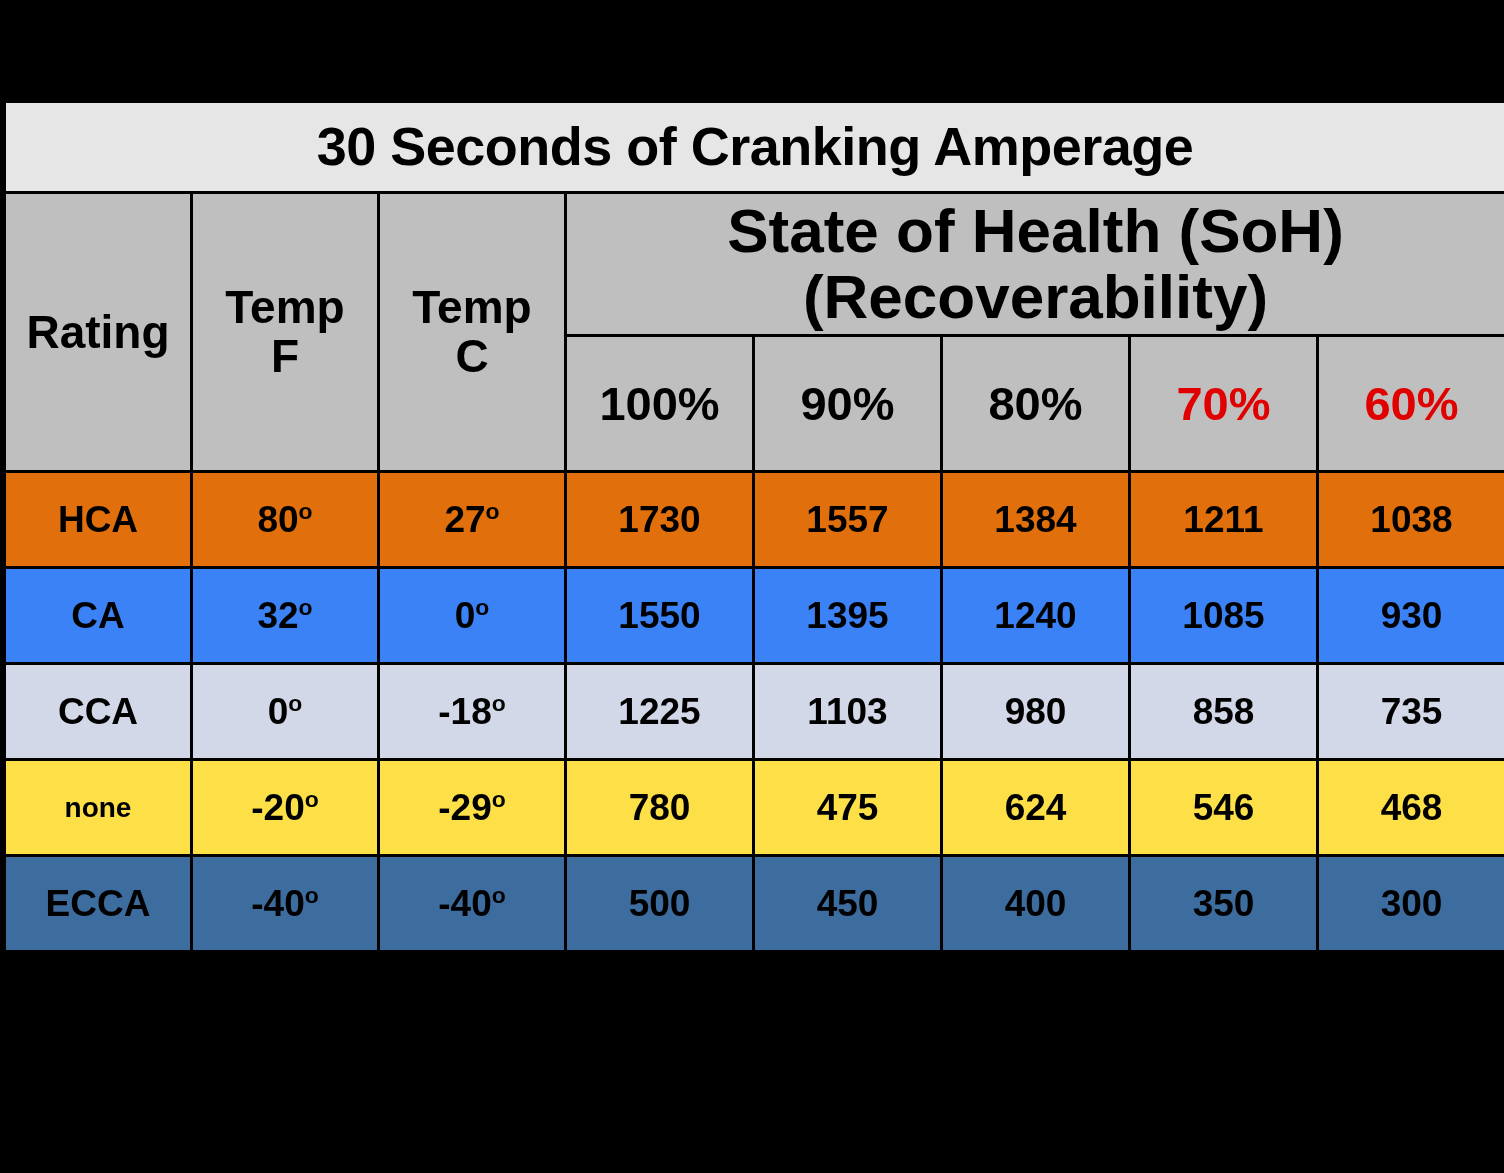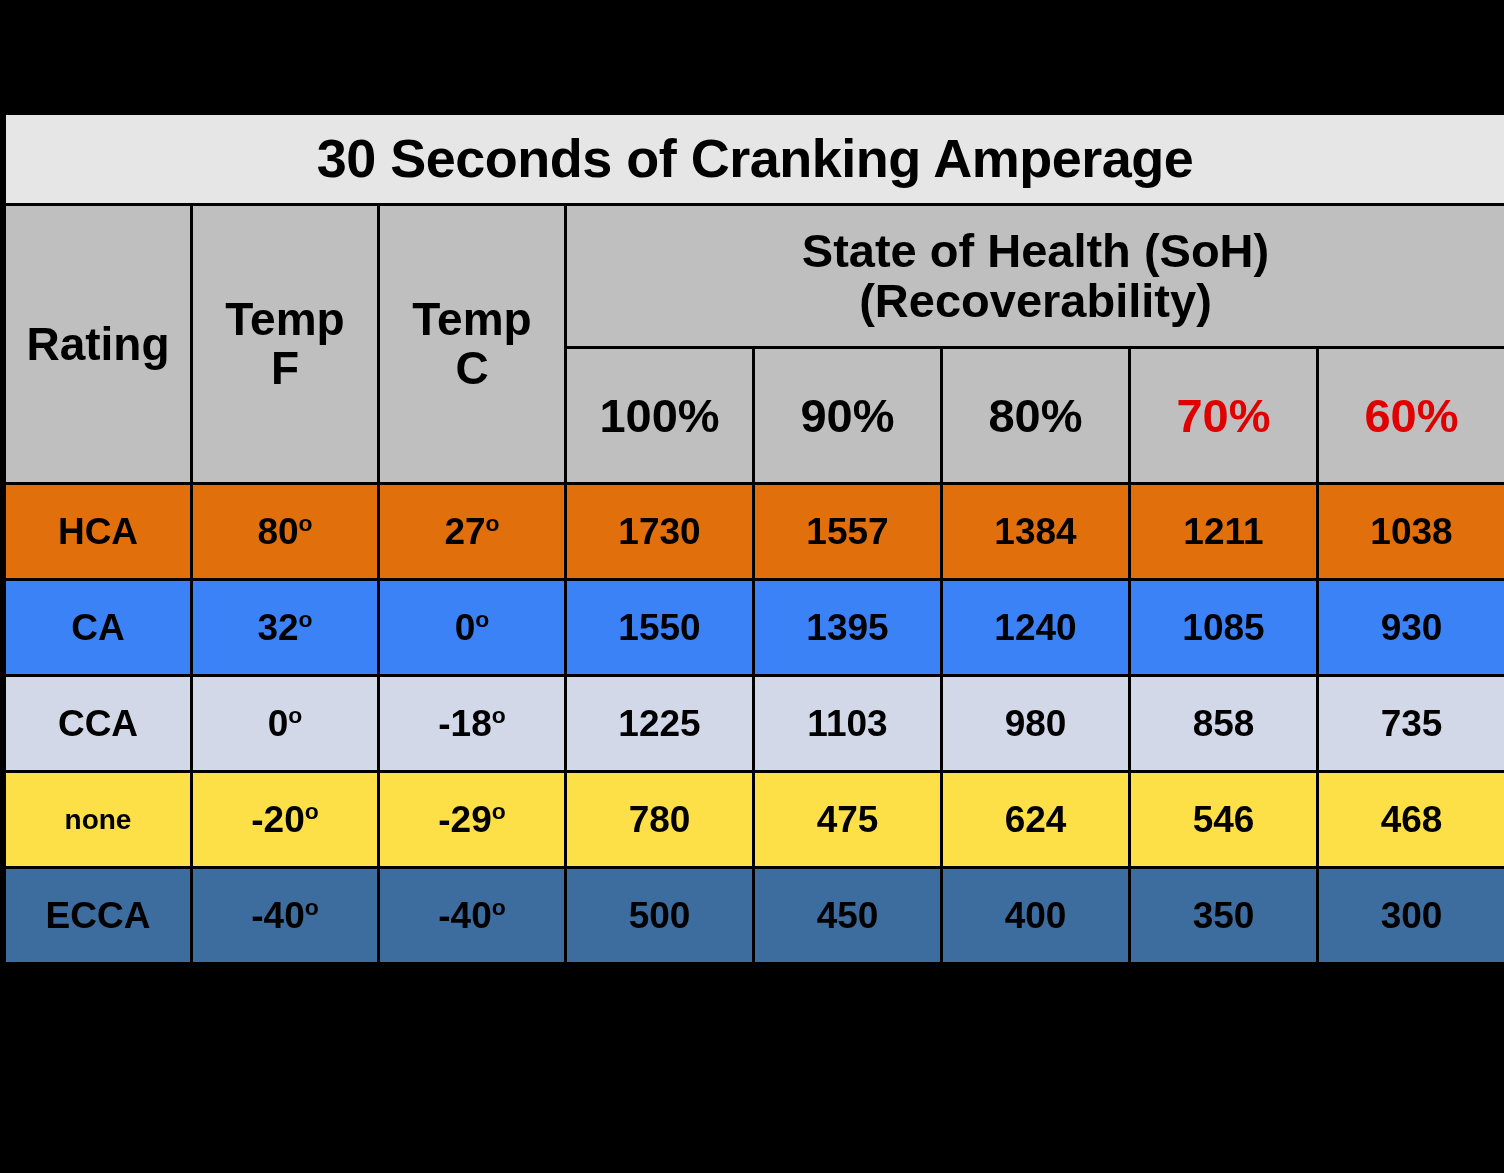--- a/index.html
+++ b/index.html
@@ -11,21 +11,21 @@
     height: 1173px;
     overflow: hidden;
   }
   body {
     font-family: "Liberation Sans", sans-serif;
   }
 
   #sheet {
     position: absolute;
     left: 0;
-    top: 12px;
+    top: 0;
     width: 1504px;
     height: 1158px;
     background: #000000;
   }
 
   #table-wrap {
     position: absolute;
     left: 3px;
     top: 100px;
     width: 1498px;
@@ -82,21 +82,21 @@
   }
   td.temp-head {
     font-size: 46px;
     vertical-align: middle;
     padding-bottom: 18px;
     margin-top: 48px;
   }
   td.temp-head .line2 { display: block; }
 
   td.soh-head {
-    font-size: 47px;
+    font-size: 62px;
     height: 140px;
     vertical-align: middle;
   }
   td.soh-head .soh-l1 { display: block; }
   td.soh-head .soh-l2 { display: block; }
 
   td.pct-head {
     font-size: 47px;
     height: 133px;
   }

